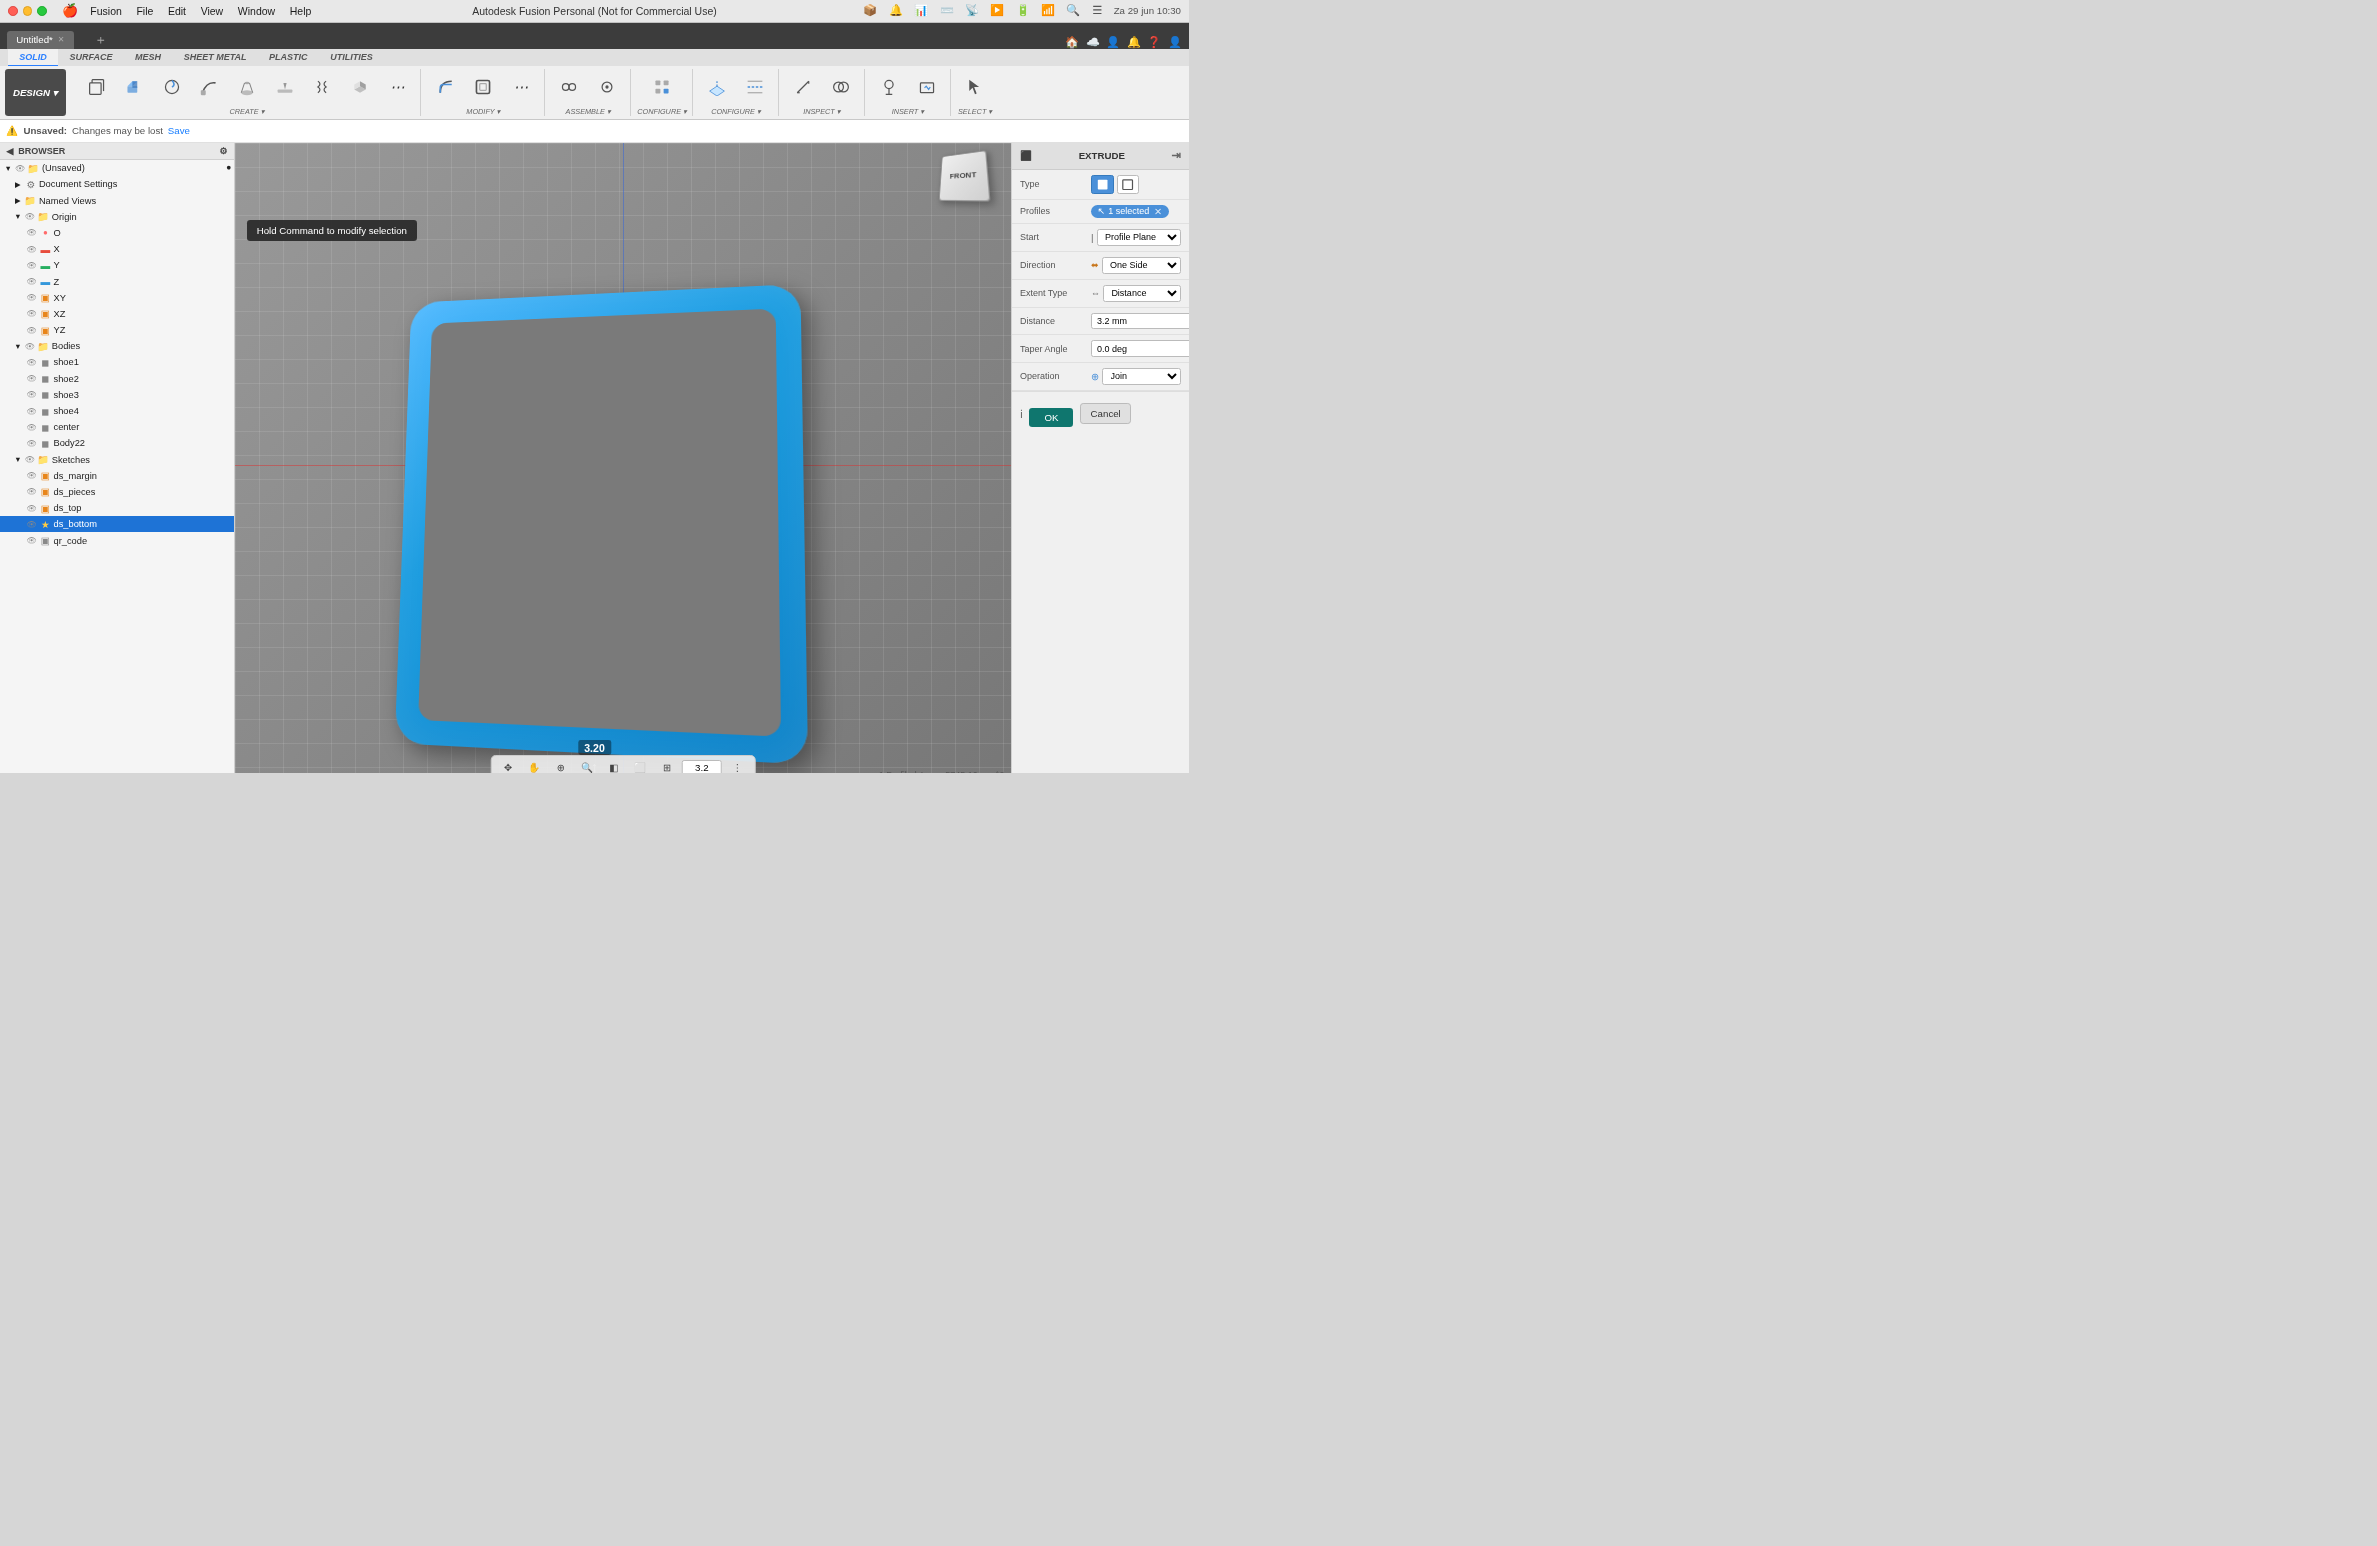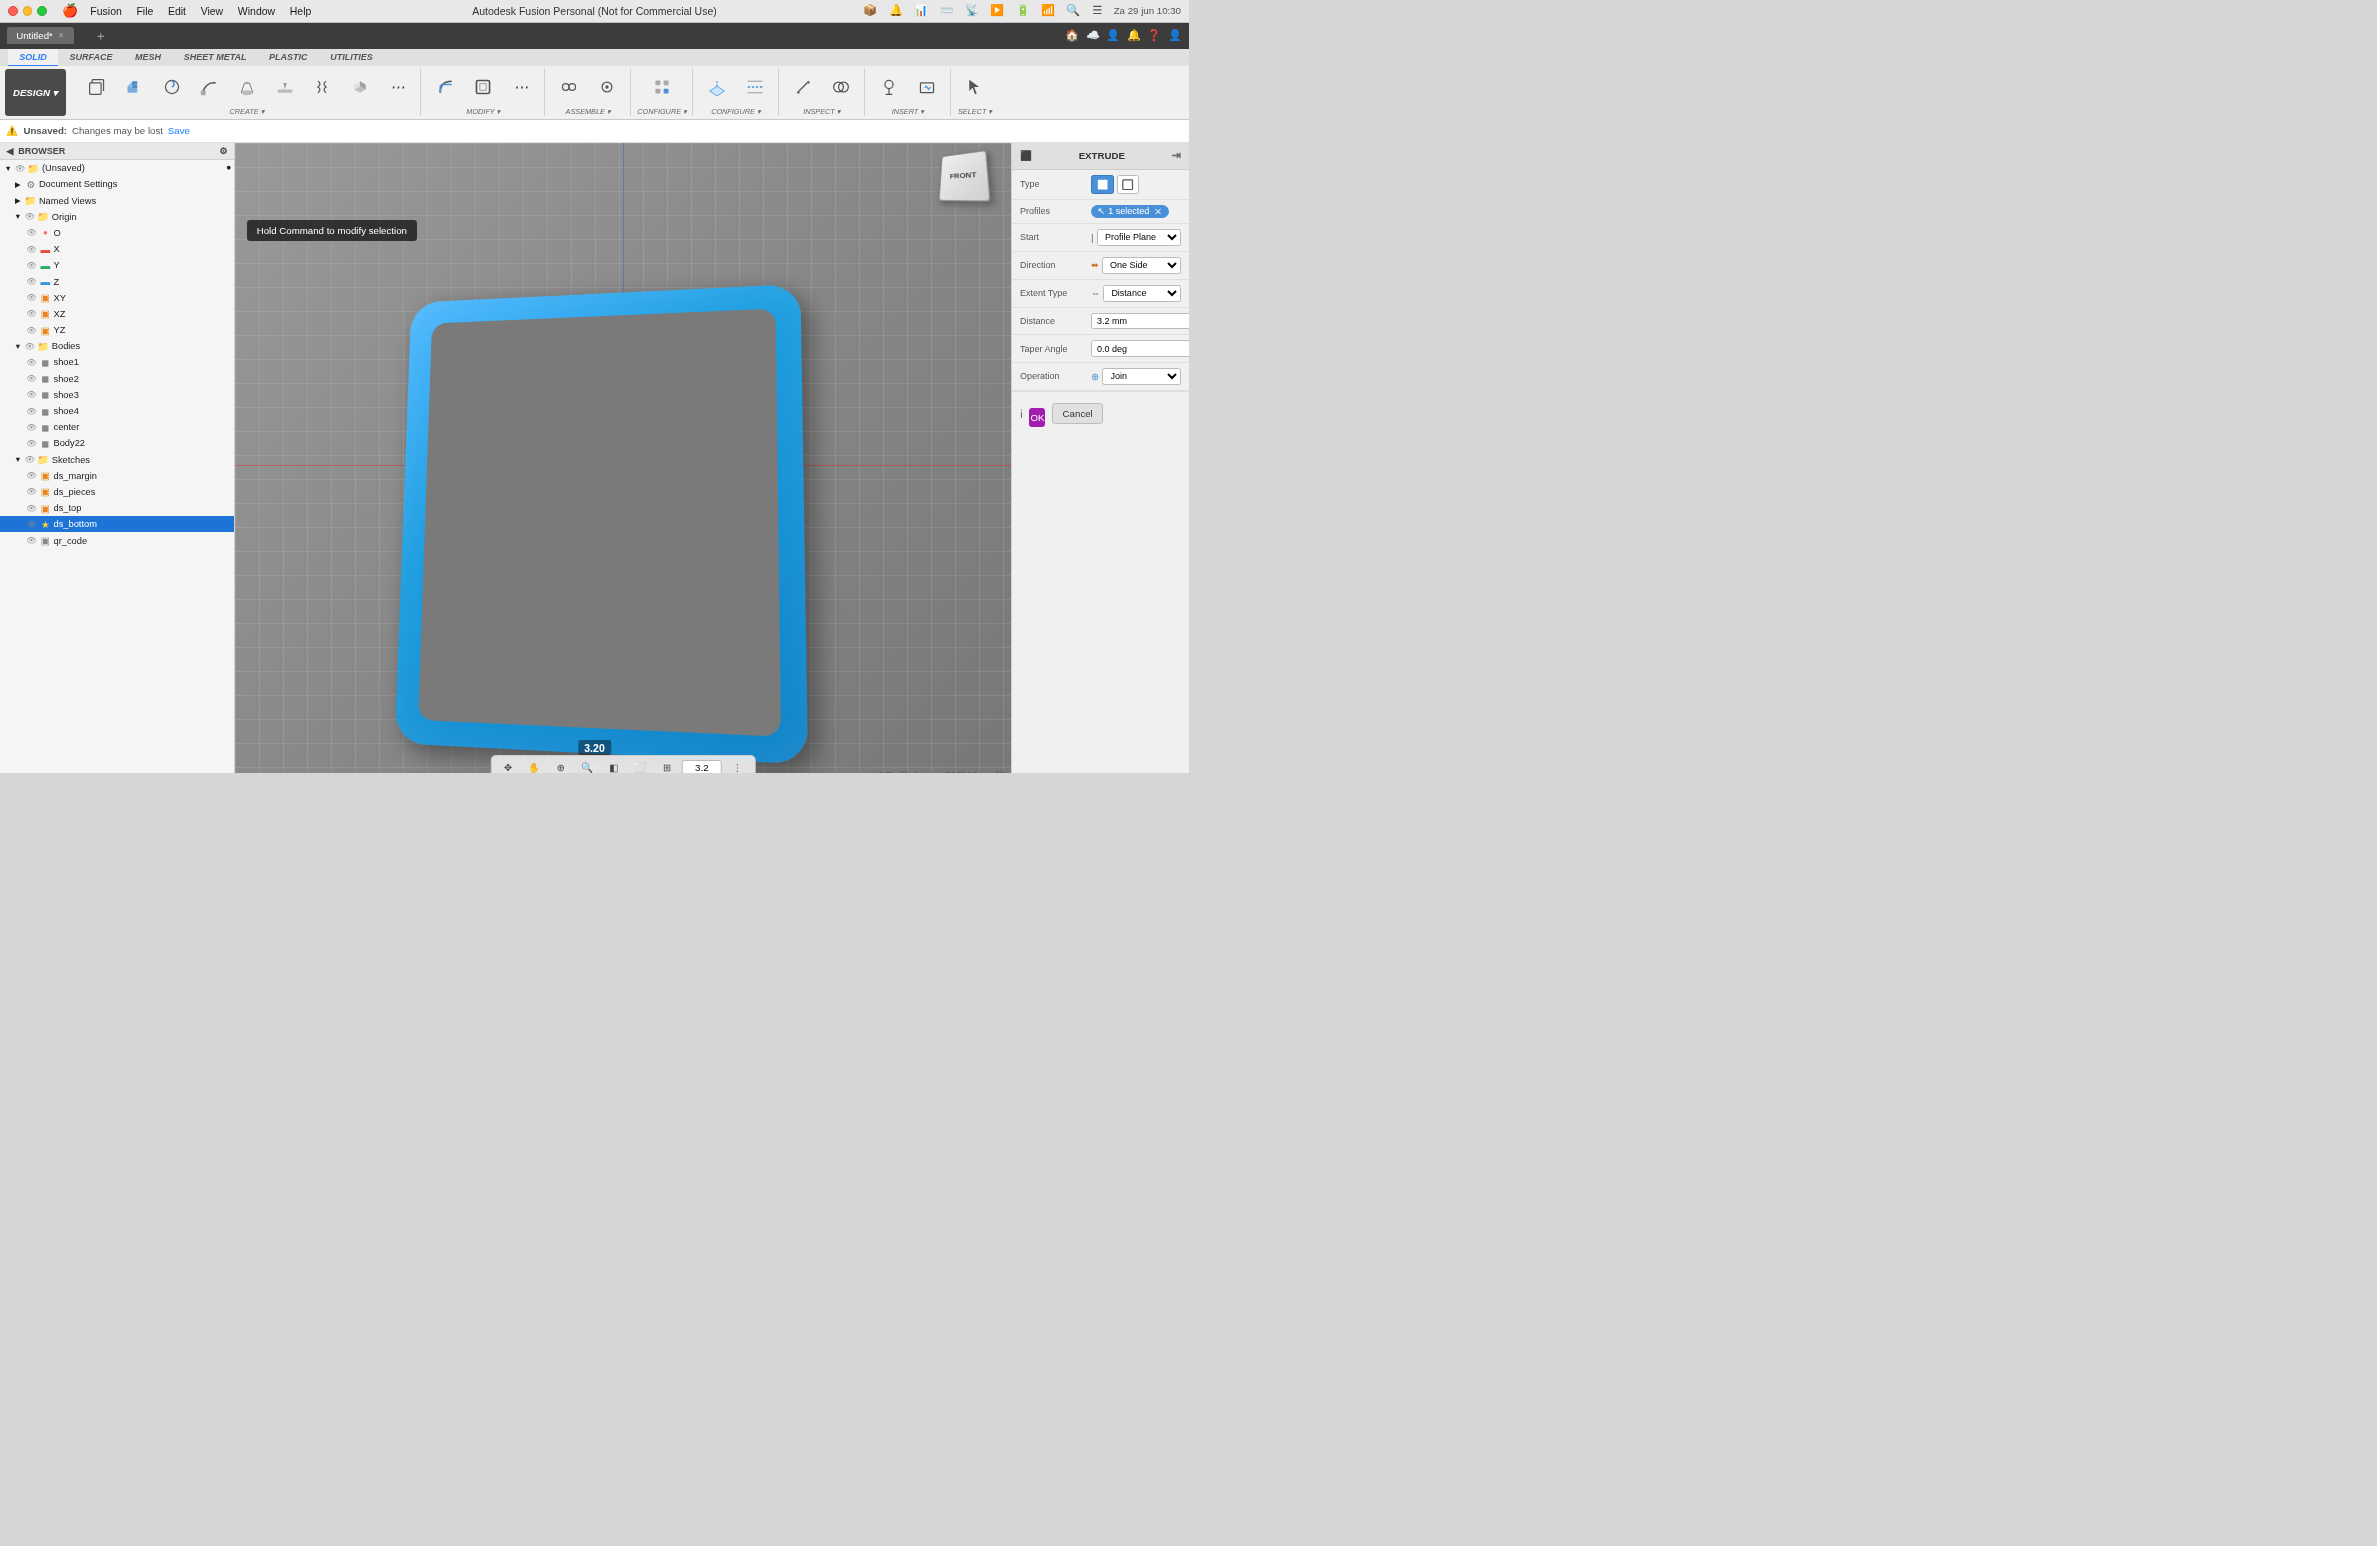--- a/index.html
+++ b/index.html
@@ -65,21 +65,21 @@
       font-size: 11.3px;
       color: #555;
     }
     .mac-time { font-size: 9.7px; font-weight: 500; }
 
     
     .tab-bar {
       height: 26px;
       background: #3c3c3c;
       display: flex;
-      align-items: center;
+      align-items: flex-end;
       padding: 0 6.5px;
       gap: 17px;
     }
     .tab-item {
       display: flex;
       align-items: center;
       gap: 4.9px;
       padding: 3.2px 9.7px;
       background: #555;
       border-radius: 3.2px 3.2px 0 0;
@@ -467,22 +467,22 @@
     }
     .panel-footer {
       padding: 8px;
       display: flex;
       align-items: center;
       gap: 6.5px;
       border-top: 0.8px solid #ddd;
     }
     .panel-info { font-size: 11.3px; color: #666; cursor: pointer; }
     .btn-ok {
-      padding: 4px 1px;
-      background: #a21caf;
+      padding: 4px 15px;
+      background: #0f766e;
       color: #fff;
       border: none;
       border-radius: 3.2px;
       font-size: 9.7px;
       cursor: pointer;
       margin-top: 8px;
     }
     .btn-cancel {
       padding: 4px 9.7px;
       background: #e0e0e0;

